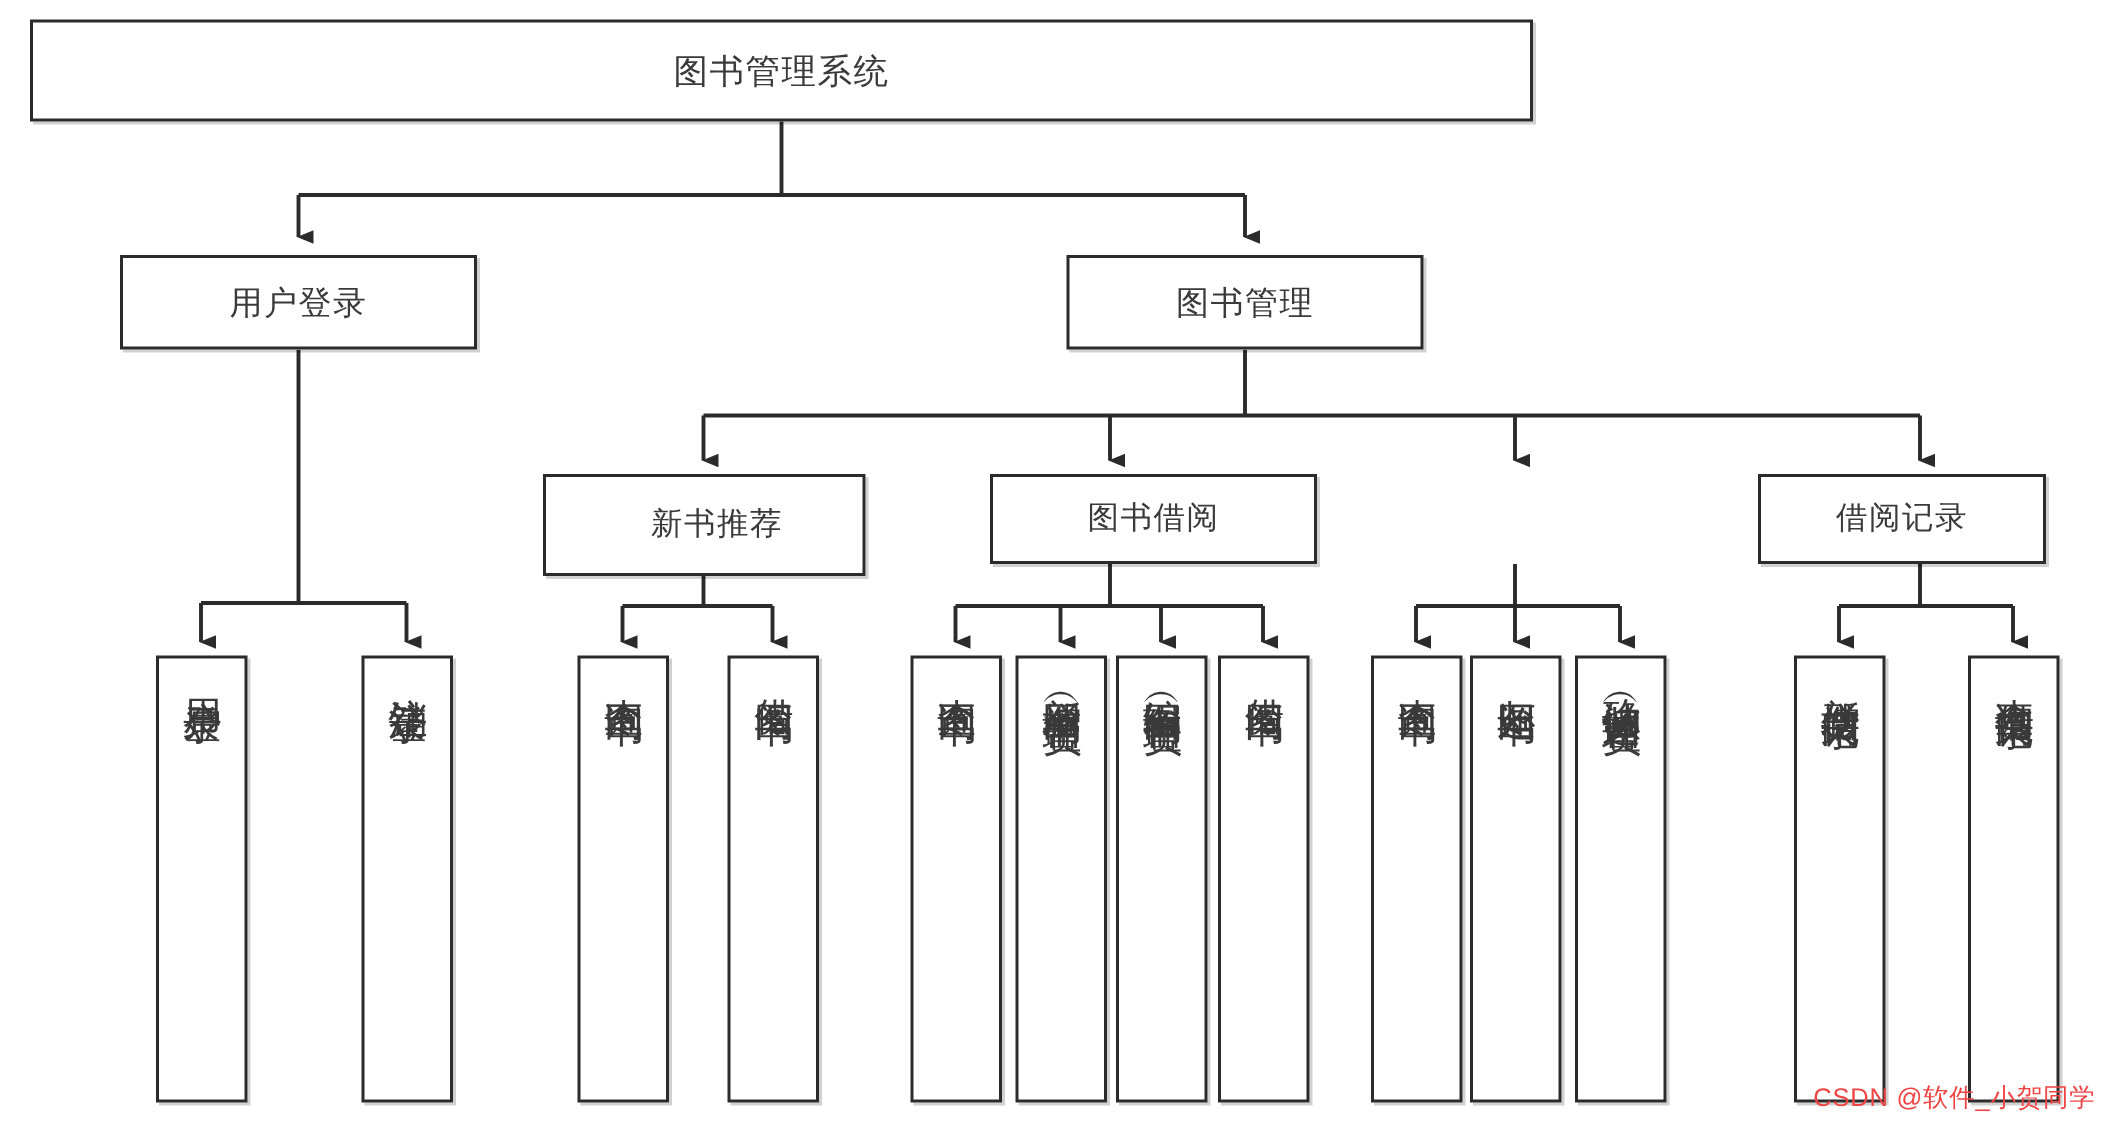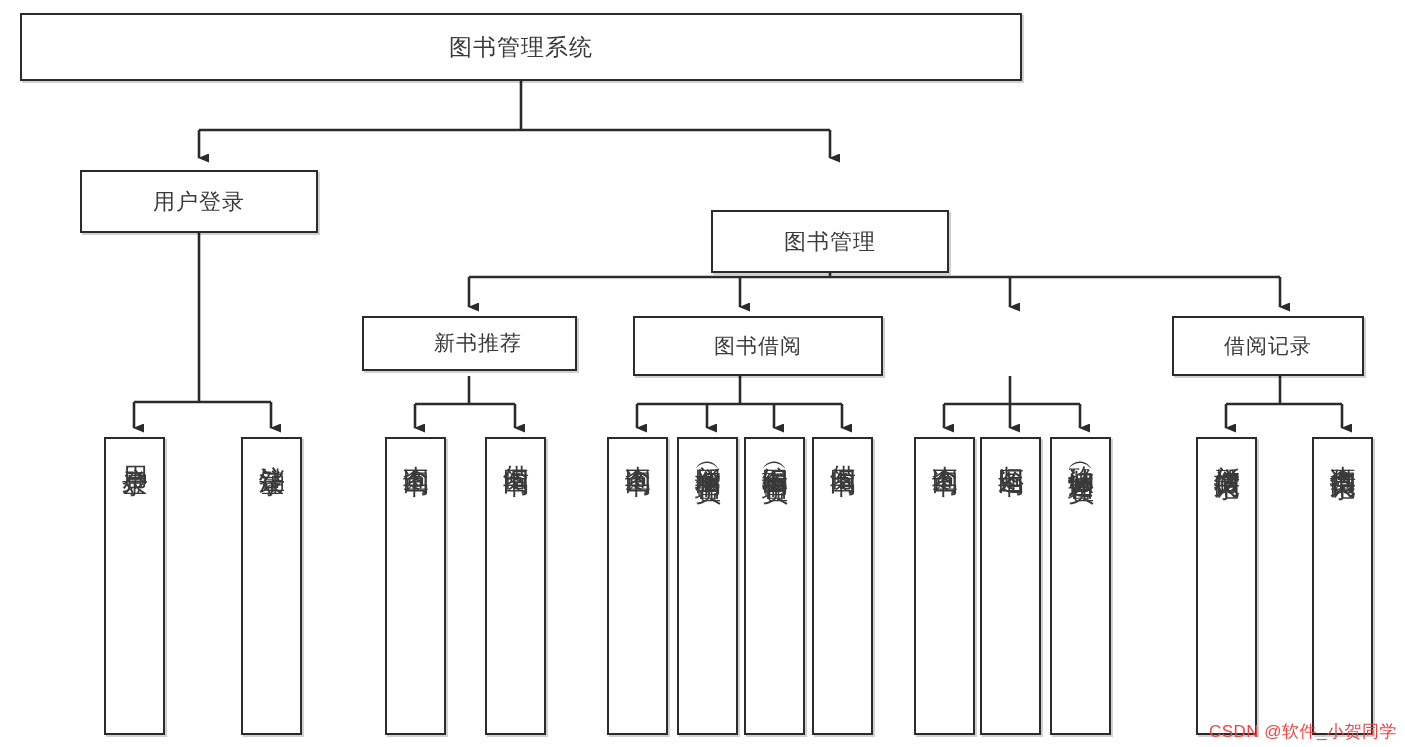--- a/index.html
+++ b/index.html
@@ -101,28 +101,28 @@
     </g>
   </svg>
 
   <div class="node lvl1" style="left:20px;top:13px;width:1002px;height:68px;">
     <span class="lbl">图书管理系统</span>
   </div>
 
   <div class="node lvl2" style="left:80px;top:170px;width:238px;height:63px;">
     <span class="lbl">用户登录</span>
   </div>
-  <div class="node lvl2" style="left:711px;top:170px;width:238px;height:63px;margin-top:40px;">
+  <div class="node lvl2" style="left:711px;top:170px;width:238px;height:63px;">
     <span class="lbl">图书管理</span>
   </div>
 
-  <div class="node lvl3" style="left:362px;top:316px;width:215px;height:55px;padding-left:17px;">
+  <div class="node lvl3" style="left:362px;top:316px;width:215px;height:68px;padding-left:17px;">
     <span class="lbl">新书推荐</span>
   </div>
-  <div class="node lvl3" style="left:633px;top:316px;width:250px;height:60px;">
+  <div class="node lvl3" style="left:660px;top:316px;width:218px;height:60px;">
     <span class="lbl">图书借阅</span>
   </div>
   <div class="node lvl3" style="left:1172px;top:316px;width:192px;height:60px;">
     <span class="lbl">借阅记录</span>
   </div>
 
   <div class="node vert" style="left:104px;top:437px;width:61px;height:298px;">
     <span class="lbl">用户登录</span>
   </div>
   <div class="node vert" style="left:241px;top:437px;width:61px;height:298px;">

